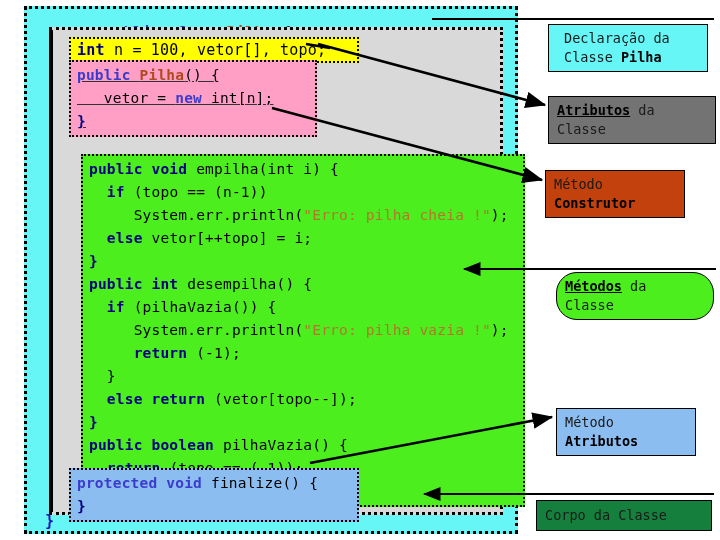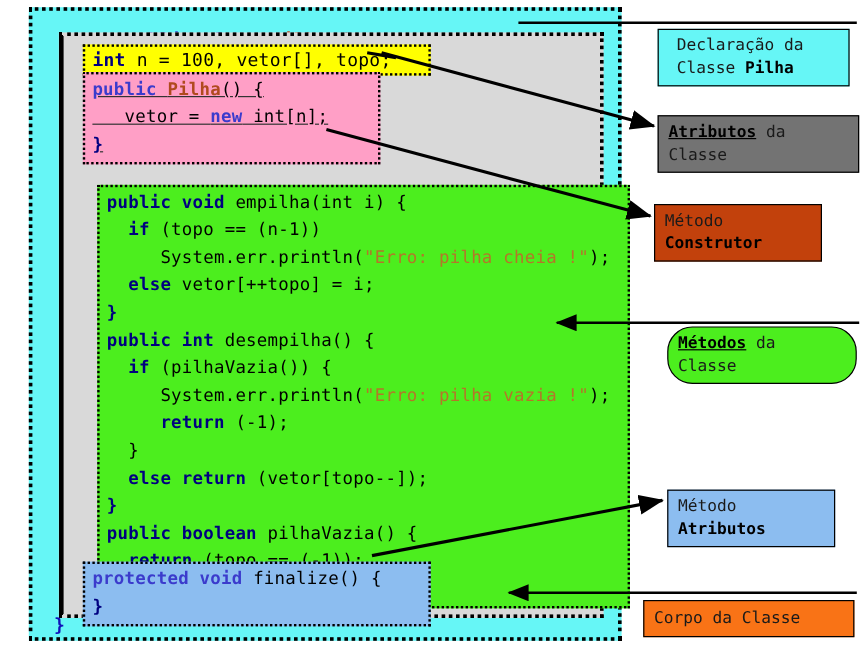--- a/index.html
+++ b/index.html
@@ -148,21 +148,21 @@
   #note-ctor {
     left: 545px; top: 170px; width: 140px; background: #c2410c;
   }
   #note-methods {
     left: 556px; top: 272px; width: 158px; background: #4cee1e; border-radius: 21px;
   }
   #note-dtor {
     left: 556px; top: 408px; width: 140px; background: #8cbdf0;
   }
   #note-corpo {
-    left: 536px; top: 500px; width: 176px; background: #f97316;
+    left: 536px; top: 500px; width: 176px; background: #15803d;
     padding: 5px 8px;
   }
 
   
   #connectors {
     position: absolute;
     left: 0; top: 0;
     width: 720px; height: 540px;
     pointer-events: none;
   }

